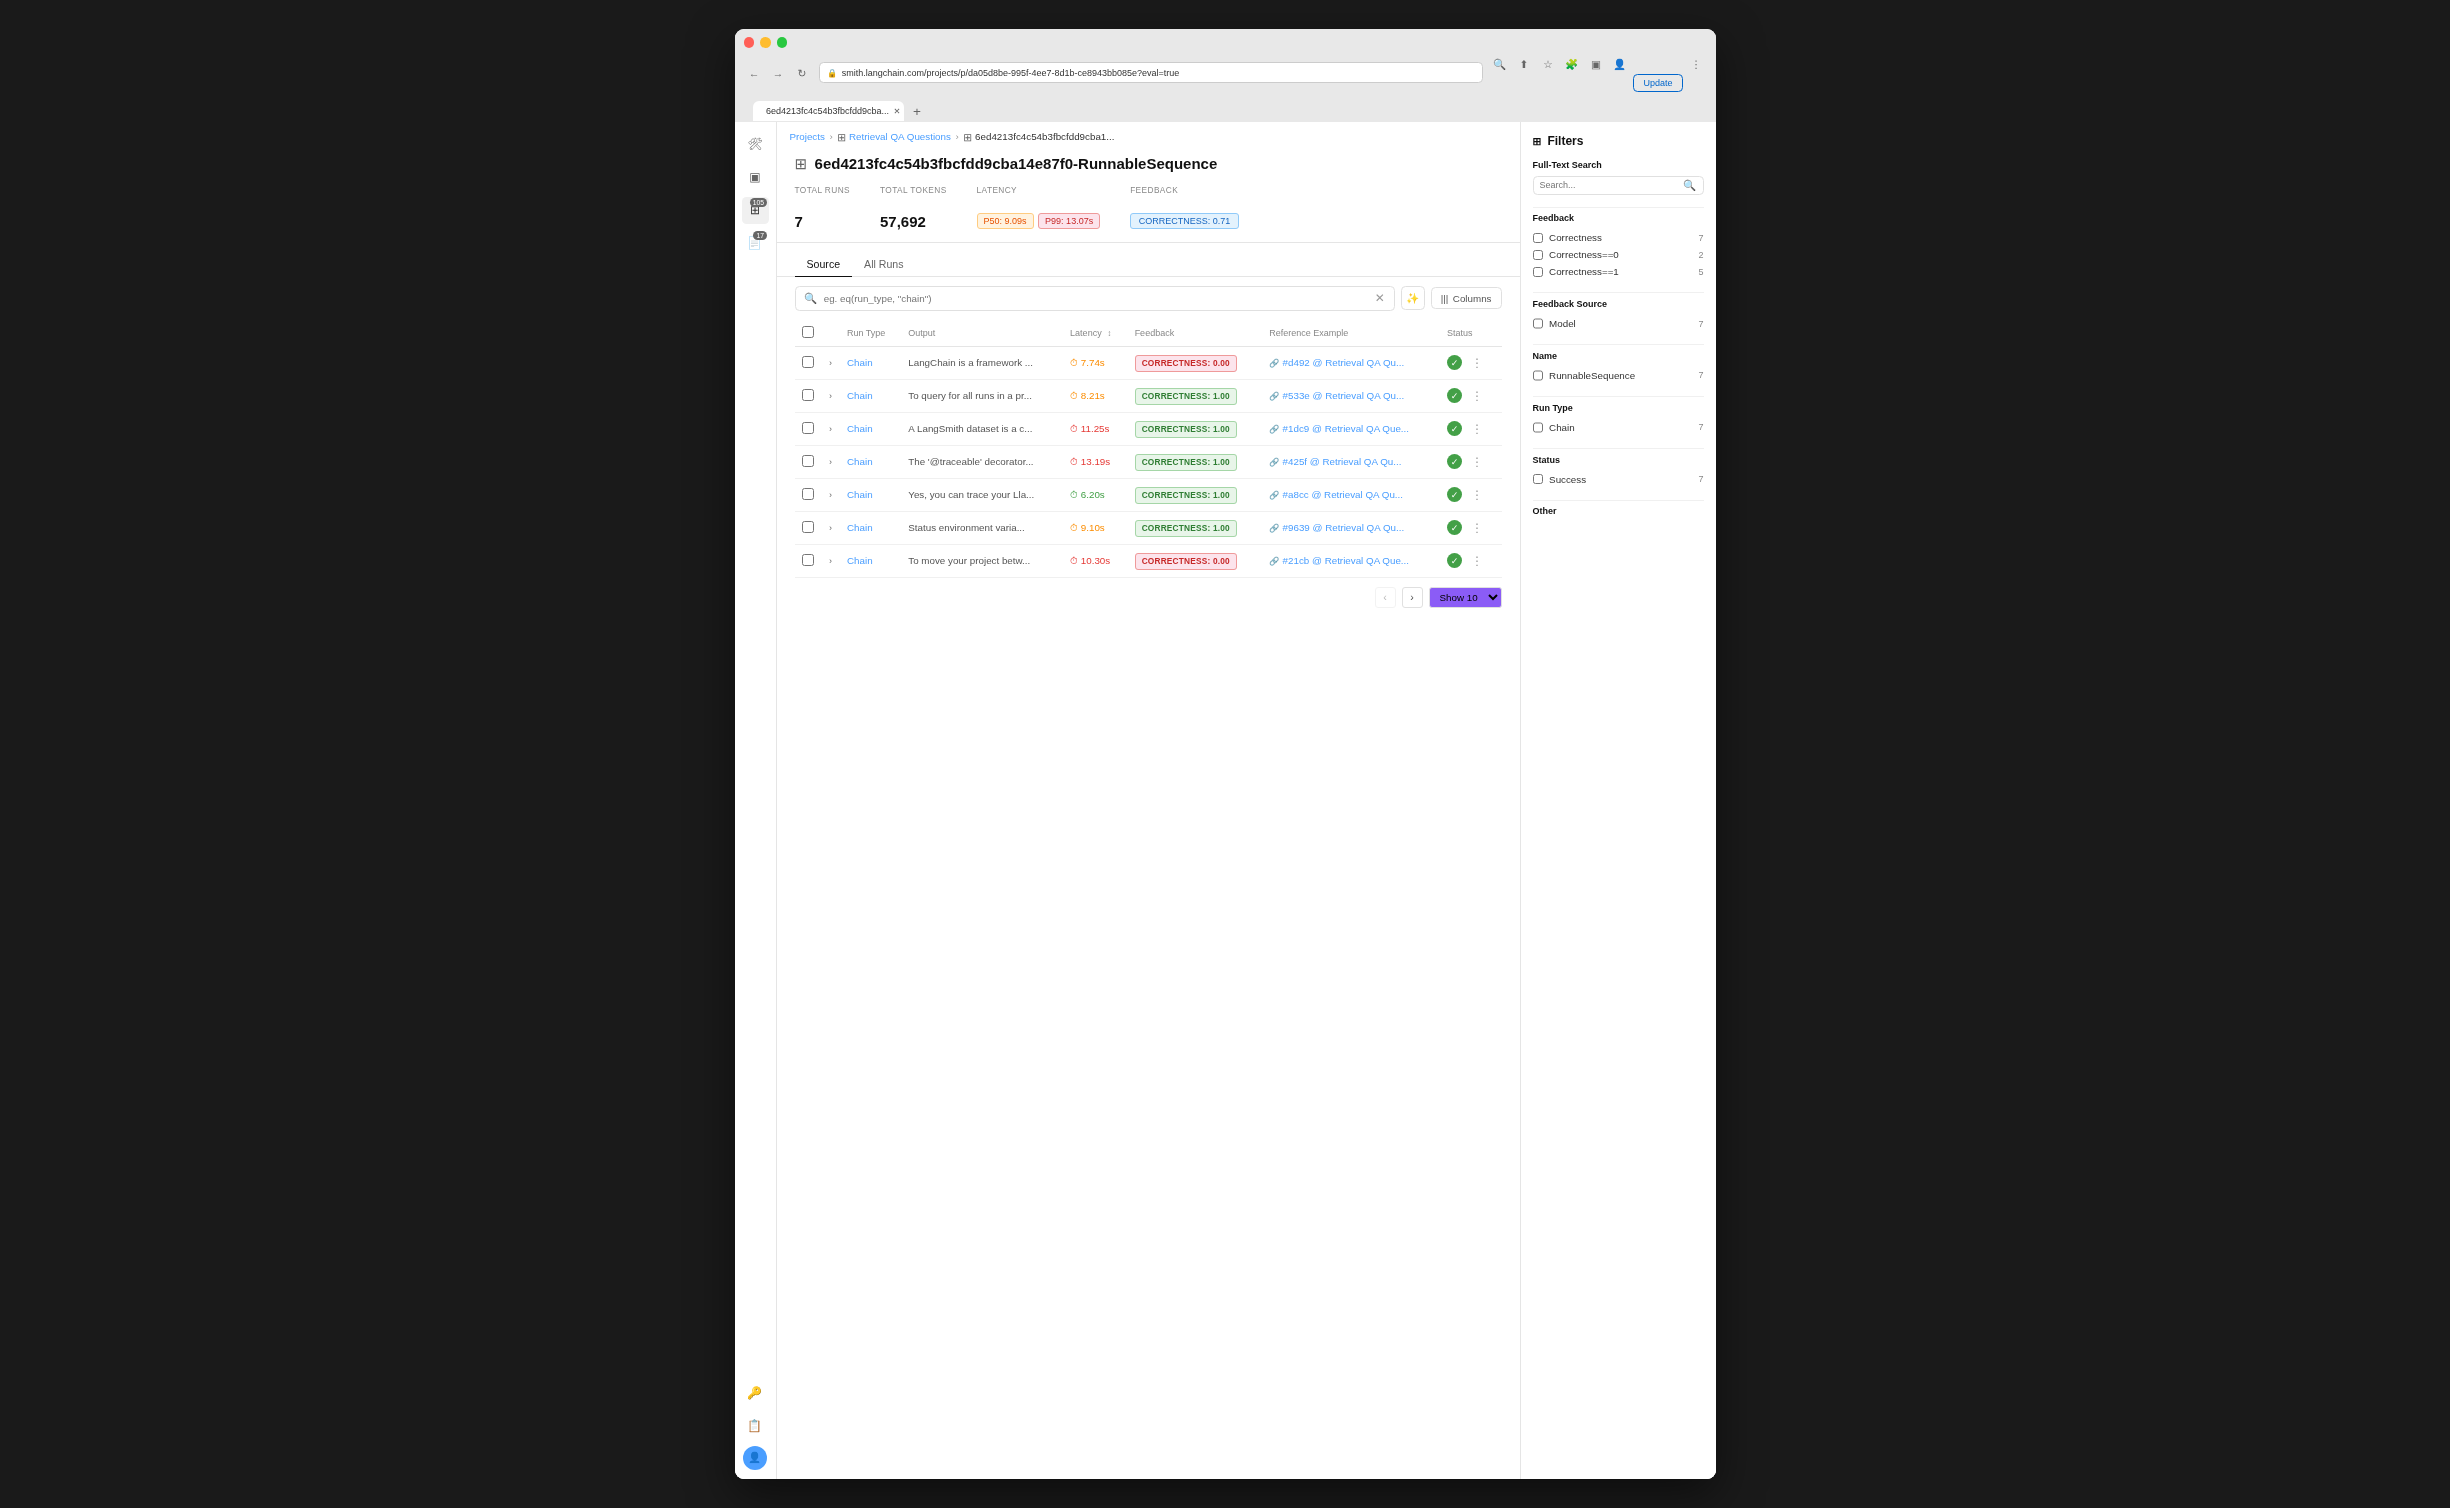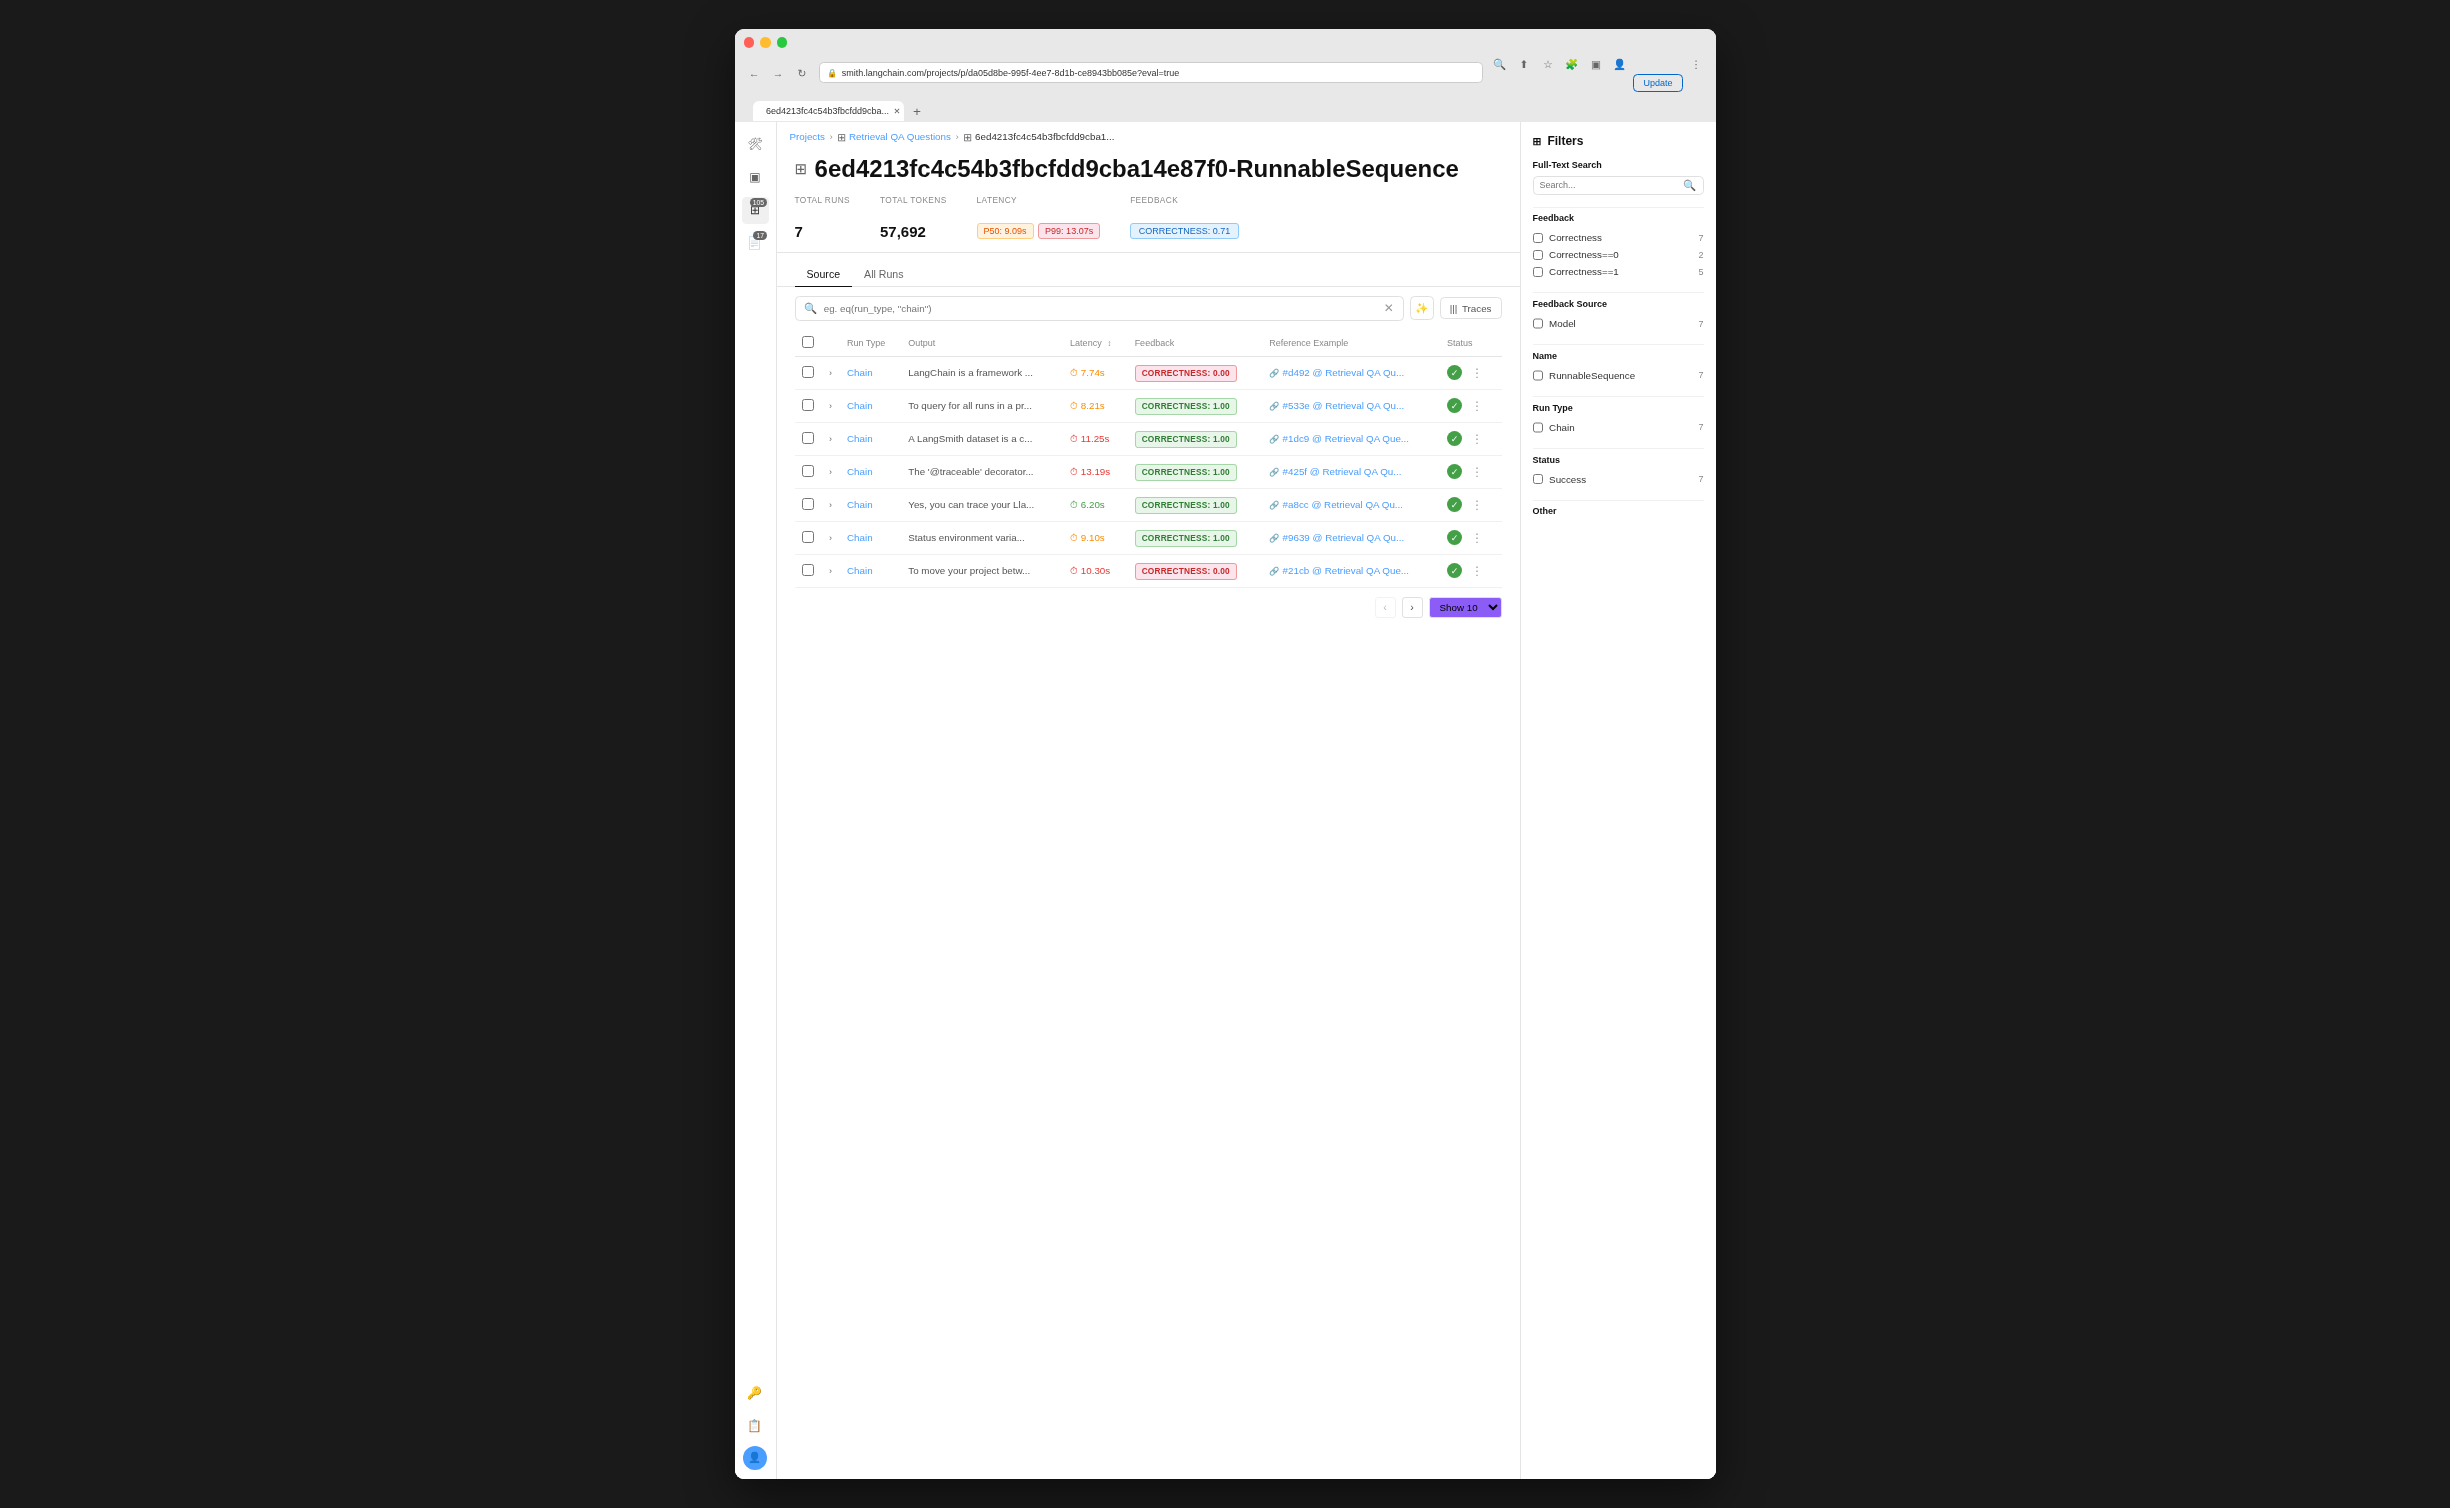--- a/index.html
+++ b/index.html
@@ -213,21 +213,21 @@
     .breadcrumb-sep { color: #999; }
     .breadcrumb-link { color: #4a9eff; cursor: pointer; }
     
     .page-header {
       padding: 6px 18px 12px;
       display: flex;
       align-items: center;
       gap: 7.5px;
     }
     .page-title {
-      font-size: 24px;
+      font-size: 15px;
       font-weight: 600;
       color: #111;
     }
     .page-icon {
       color: #666;
       font-size: 15px;
     }
     
     .stats-row {
       display: flex;
@@ -648,21 +648,21 @@
 
       <div class="filter-row">
         <div class="search-input-wrap">
           <span style="color:#999; font-size:10.6px">🔍</span>
           <input type="text" placeholder="eg. eq(run_type, &quot;chain&quot;)" style="">
           <button class="search-clear-btn">✕</button>
         </div>
         <button class="icon-btn">✨</button>
         <button class="columns-btn">
           <span>|||</span>
-          <span>Traces</span>
+          <span>Columns</span>
         </button>
       </div>
 
       <div class="table-wrap">
         <table>
           <thead>
             <tr>
               <th class="checkbox-col">
                 <input type="checkbox" class="row-checkbox" style="">
               </th>

